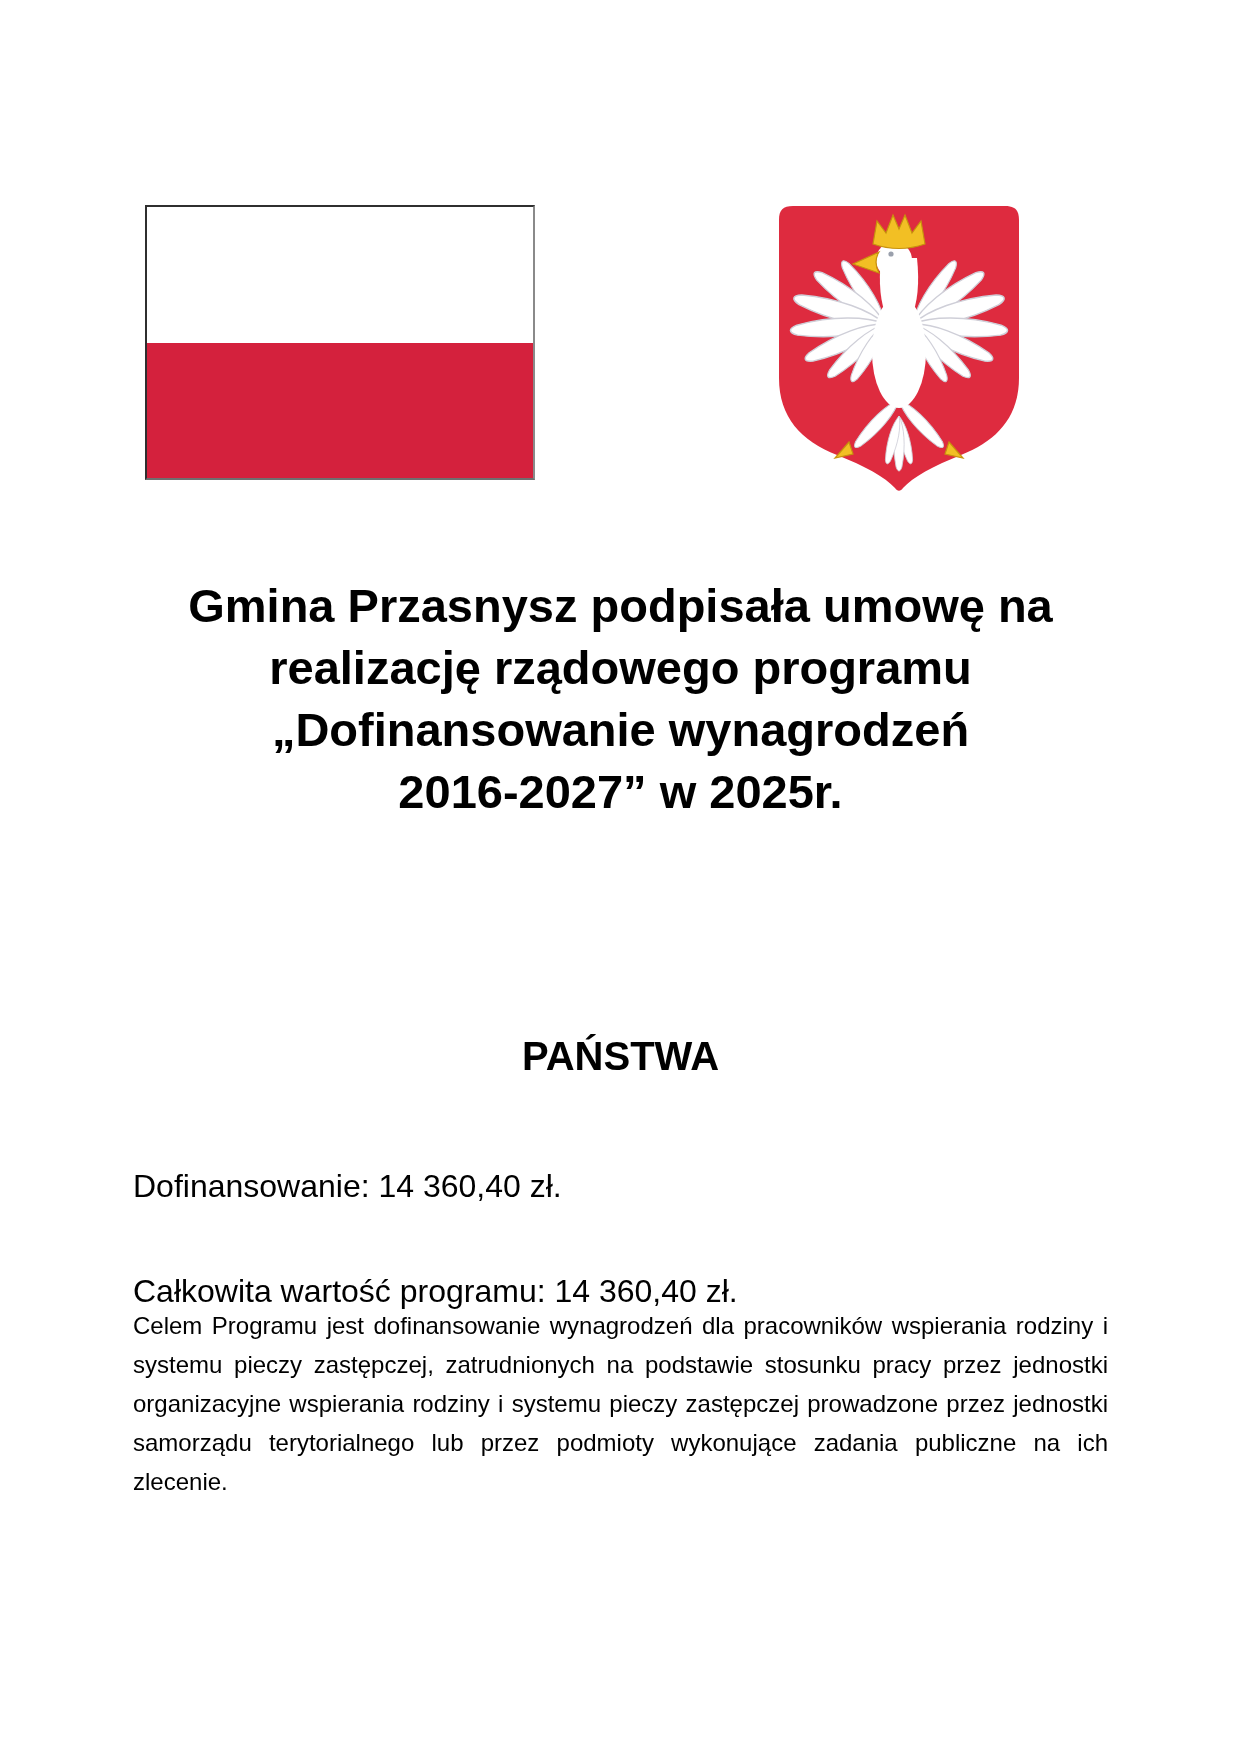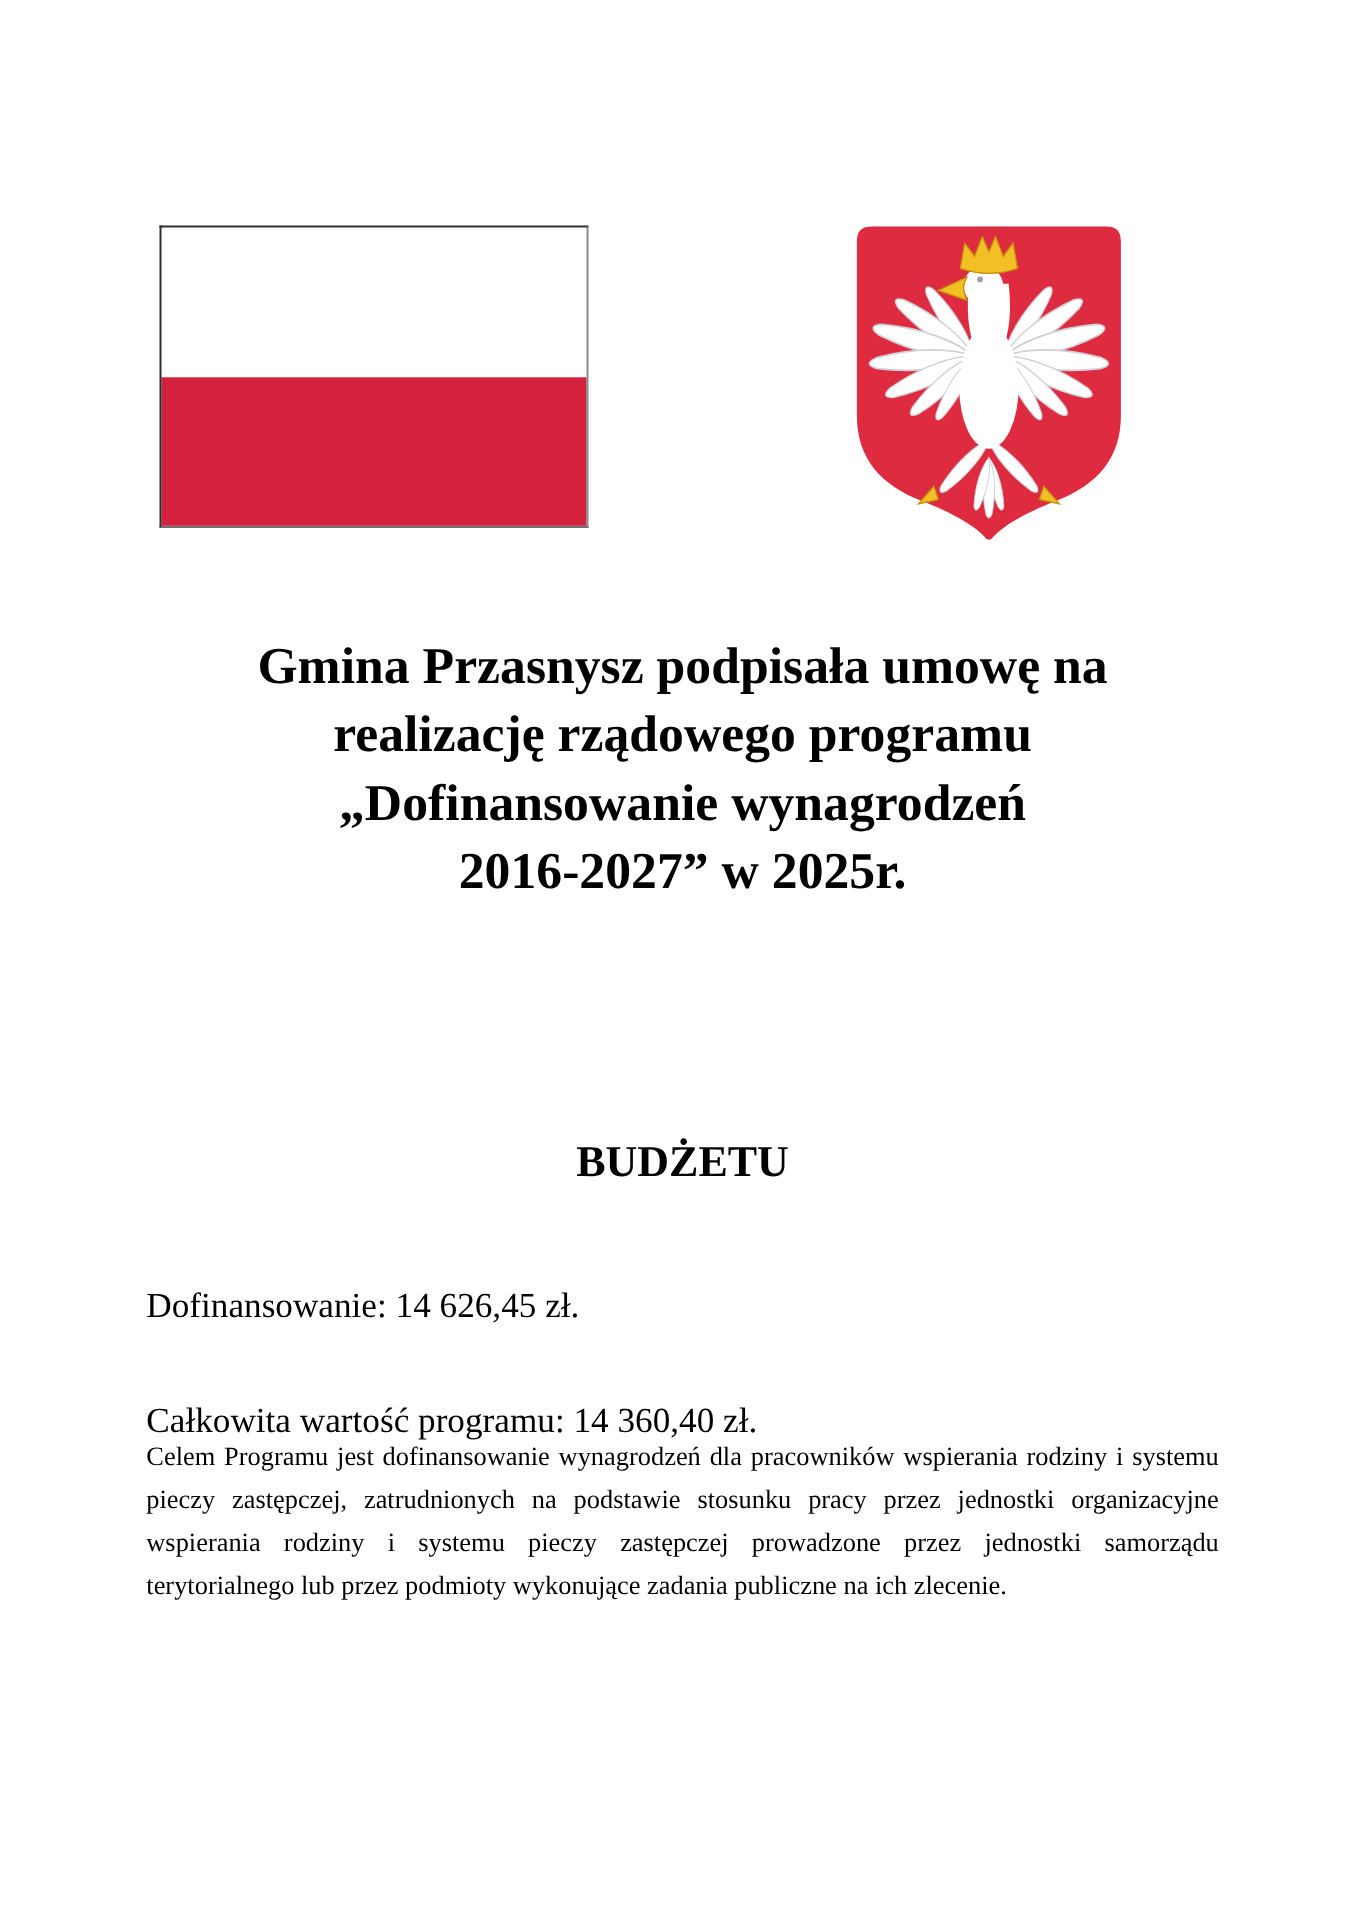--- a/index.html
+++ b/index.html
@@ -10,21 +10,21 @@
     --eagle-white:#FFFFFF;
     --eagle-shade:#CFCFD8;
     --text-color:#000000;
   }
   html,body{margin:0;padding:0;background:#e8e8e8;}
   #page{
     position:relative;
     width:1241px;height:1755px;
     margin:0 auto;
     background:#ffffff;
-    font-family:Liberation Serif, serif;
+    font-family:Liberation Sans, sans-serif;
     color:var(--text-color);
     overflow:hidden;
   }
   
   .flag{
     position:absolute;left:145px;top:205px;
     width:390px;height:275px;
     box-sizing:border-box;
     border:2px solid #2f2f2f;
     border-right-color:#8a8a8a;
@@ -119,21 +119,21 @@
   </svg>
 
   <div class="title">
     <div>Gmina Przasnysz podpisała umowę na</div>
     <div>realizację rządowego programu</div>
     <div>„Dofinansowanie wynagrodzeń</div>
     <div>2016-2027” w 2025r.</div>
   </div>
 
   <div class="subtitle">
-    <div>BUDŻETU</div>
+    <div>PAŃSTWA</div>
   </div>
 
-  <div class="funding-line funding-1">Dofinansowanie: 14 626,45 zł.</div>
+  <div class="funding-line funding-1">Dofinansowanie: 14 360,40 zł.</div>
   <div class="funding-line funding-2">Całkowita wartość programu: 14 360,40 zł.</div>
 
   <div class="description">Celem Programu jest dofinansowanie wynagrodzeń dla pracowników wspierania rodziny i systemu pieczy zastępczej, zatrudnionych na podstawie stosunku pracy przez jednostki organizacyjne wspierania rodziny i systemu pieczy zastępczej prowadzone przez jednostki samorządu terytorialnego lub przez podmioty wykonujące zadania publiczne na ich zlecenie.</div>
 
 </div>
 
 </body></html>

